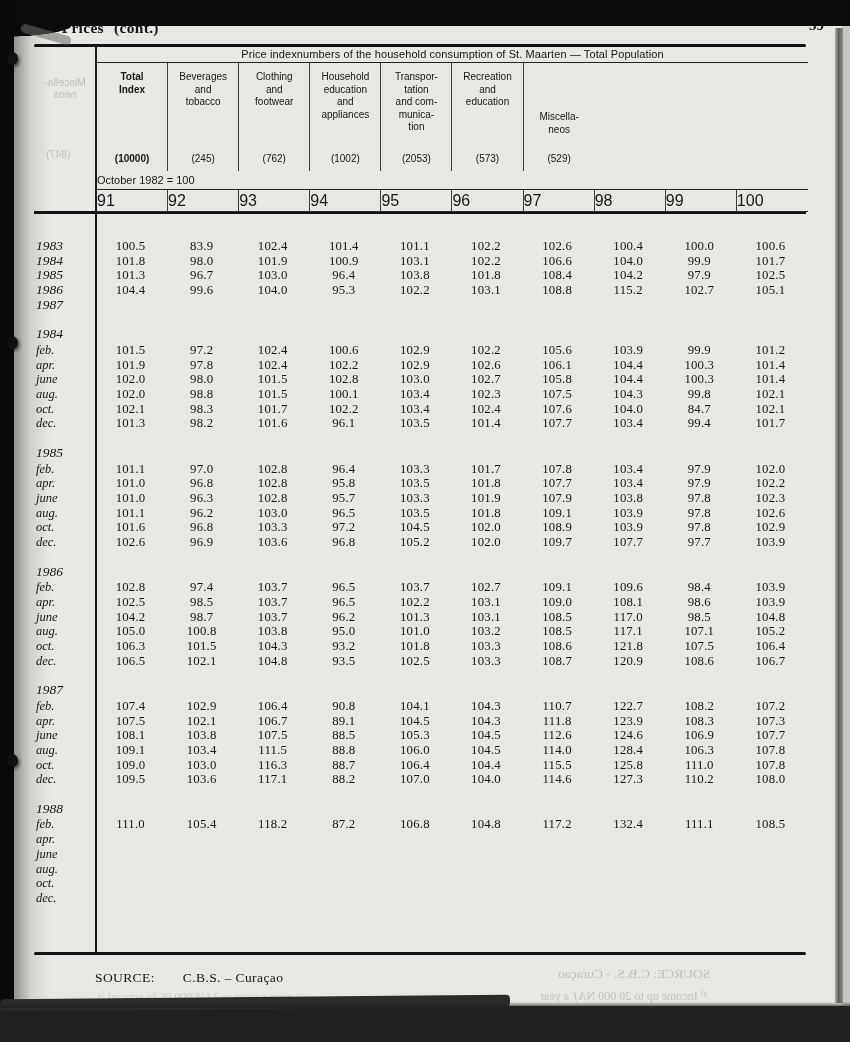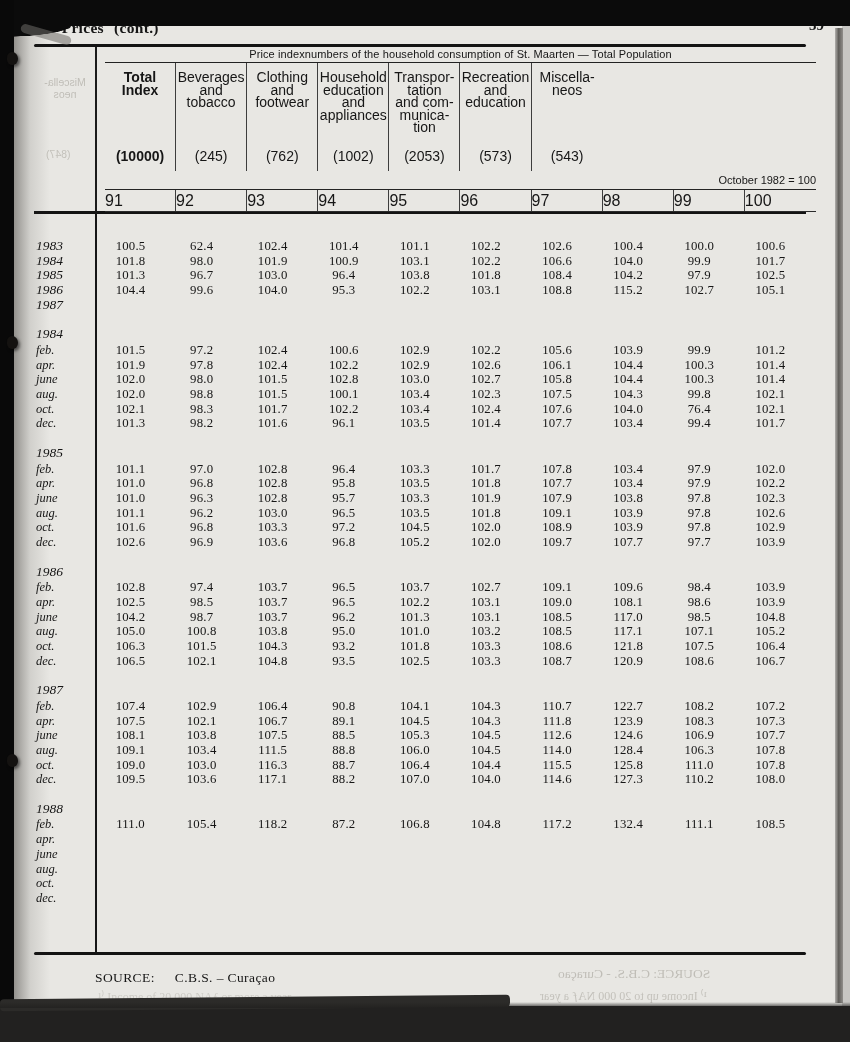--- a/index.html
+++ b/index.html
@@ -32,50 +32,50 @@
     letter-spacing:.3px; word-spacing:6px; z-index:3; }
   .page-header .sec-letter { margin-right:10px; }
   .page-number { position:absolute; right:26px; top:17px; font-size:15px; font-weight:bold; z-index:3; }
   
   .rule { position:absolute; left:34px; width:772px; background:#131313; z-index:2; }
   .rule-top { top:44px; height:3px; border-radius:2px; }
   .rule-mid { top:211px; height:2.5px; }
   .rule-bottom { top:952px; height:2.5px; border-radius:2px; }
   
   .table { position:absolute; left:95px; top:47px; width:711px; border-left:2px solid #1b1b1b;
-    box-sizing:content-box; font-family:"Liberation Sans", sans-serif; z-index:2;padding-left:8px; }
+    box-sizing:content-box; font-family:"Liberation Sans", sans-serif; z-index:2; }
   .table-title { height:15px; line-height:14px; text-align:center; font-size:11px;
     border-bottom:1.5px solid #222; letter-spacing:.1px; }
   .hrow { display:flex; height:108px; }
   .hcell { flex:0 0 71.1px; box-sizing:border-box; border-right:1px solid #3d3d3d;
     display:flex; flex-direction:column; padding-top:8px; }
-  .hcell:last-child { border-right:none; }
-  .hlabel { white-space:pre-line; text-align:center; font-size:14px; line-height:12.5px; }
-  .hweight { margin-top:auto; text-align:center; font-size:14px; padding-bottom:7px; }
+  .hcell:last-child { border-right:none;margin-top:40px; }
+  .hlabel { white-space:pre-line; text-align:center; font-size:10px; line-height:12.5px; }
+  .hweight { margin-top:auto; text-align:center; font-size:10px; padding-bottom:7px; }
   .hcell.bold .hlabel, .hcell.bold .hweight { font-weight:bold; }
-  .base-row { height:18px; line-height:18px; text-align:right; font-size:11px; border-bottom:1px solid #242424; }
+  .base-row { height:18px; line-height:18px; text-align:left; font-size:11px; border-bottom:1px solid #242424; }
   .nrow { display:flex; height:21px; border-bottom:1px solid #2b2b2b; }
   .ncell { flex:0 0 71.1px; box-sizing:border-box; border-right:1px solid #3d3d3d;
     text-align:left; font-size:16px; line-height:21px; }
   .ncell:last-child { border-right:none; }
   
   .data-border { position:absolute; left:95px; top:213px; width:2px; height:739px; background:#161616; z-index:2; }
   .data-area { position:absolute; left:34px; top:213px; width:772px; z-index:2; }
   .group { margin-top:15px; }
   .group.first { margin-top:26px; }
   .drow { display:flex; height:14.7px; }
   .drow.heading { height:15.5px; }
   .row-label { flex:0 0 61px; box-sizing:border-box; padding-left:2px; font-style:italic;
     font-size:12.5px; line-height:14.7px; font-family:"Liberation Serif", serif; }
   .row-label.year { font-size:13.5px; }
   .vcell { flex:0 0 71.1px; text-align:center; font-size:12.8px; line-height:14.7px;
     font-family:"Liberation Serif", serif; letter-spacing:.2px; }
   
   .source { position:absolute; left:95px; top:970px; font-size:13.5px; letter-spacing:.4px; z-index:3; }
-  .source .src-label { margin-right:20px; }
+  .source .src-label { margin-right:28px; }
   
   .ghost { position:absolute; color:#a5a29a; z-index:1; }
   .mirrored { transform:scaleX(-1); }
   .ghost-col-header { left:36px; top:76px; width:58px; text-align:center; white-space:pre-line;
     font-family:"Liberation Sans", sans-serif; font-size:10.5px; line-height:12px; opacity:.6; }
   .ghost-col-weight { left:46px; top:148px; font-family:"Liberation Sans", sans-serif; font-size:10.5px; opacity:.55; }
   .ghost-source { left:558px; top:966px; font-size:13.5px; opacity:.6; }
   .ghost-footnote-right { left:540px; top:987px; font-size:12px; opacity:.55; }
   .ghost-footnote-left { left:98px; top:988px; font-size:12px; opacity:.4; }
 </style>
@@ -137,21 +137,21 @@
         </div>
         <div class="hcell">
           <div class="hlabel">Recreation
 and
 education</div>
           <div class="hweight">(573)</div>
         </div>
         <div class="hcell">
           <div class="hlabel">Miscella-
 neos</div>
-          <div class="hweight">(543)</div>
+          <div class="hweight">(529)</div>
         </div>
       </div>
     <div class="base-row">October 1982 = 100</div>
     <div class="nrow" id="numbers-row">
         <div class="ncell">91</div>
         <div class="ncell">92</div>
         <div class="ncell">93</div>
         <div class="ncell">94</div>
         <div class="ncell">95</div>
         <div class="ncell">96</div>
@@ -161,21 +161,21 @@
         <div class="ncell">100</div>
       </div>
   </div>
 
   <div class="data-border"></div>
   <div class="data-area" id="data-groups">
       <div class="group first">
         <div class="drow">
           <div class="row-label year">1983</div>
           <div class="vcell">100.5</div>
-          <div class="vcell">62.4</div>
+          <div class="vcell">83.9</div>
           <div class="vcell">102.4</div>
           <div class="vcell">101.4</div>
           <div class="vcell">101.1</div>
           <div class="vcell">102.2</div>
           <div class="vcell">102.6</div>
           <div class="vcell">100.4</div>
           <div class="vcell">100.0</div>
           <div class="vcell">100.6</div>
         </div>
         <div class="drow">
@@ -290,21 +290,21 @@
         <div class="drow">
           <div class="row-label">oct.</div>
           <div class="vcell">102.1</div>
           <div class="vcell">98.3</div>
           <div class="vcell">101.7</div>
           <div class="vcell">102.2</div>
           <div class="vcell">103.4</div>
           <div class="vcell">102.4</div>
           <div class="vcell">107.6</div>
           <div class="vcell">104.0</div>
-          <div class="vcell">76.4</div>
+          <div class="vcell">84.7</div>
           <div class="vcell">102.1</div>
         </div>
         <div class="drow">
           <div class="row-label">dec.</div>
           <div class="vcell">101.3</div>
           <div class="vcell">98.2</div>
           <div class="vcell">101.6</div>
           <div class="vcell">96.1</div>
           <div class="vcell">103.5</div>
           <div class="vcell">101.4</div>

